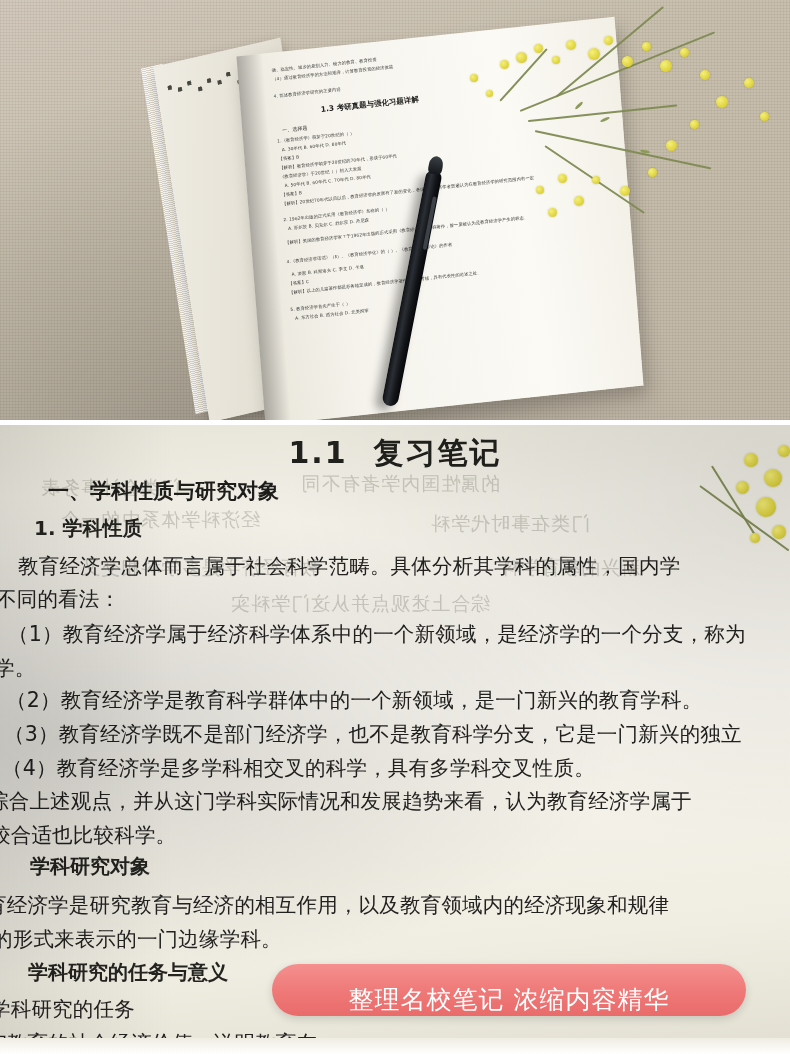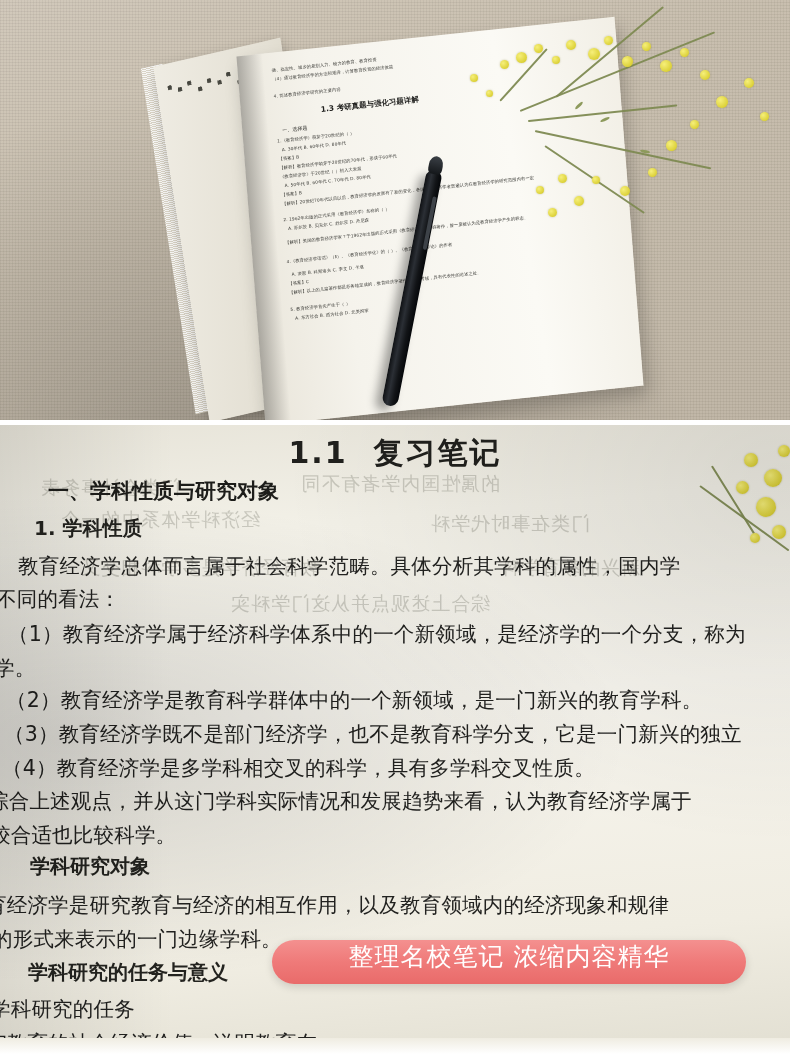--- a/index.html
+++ b/index.html
@@ -234,28 +234,28 @@
   .bp-p {
     position: absolute;
     font-size: 20.5px;
     color: #222220;
     white-space: nowrap;
     letter-spacing: 0.2px;
   }
   .badge {
     position: absolute;
     left: 272px;
-    top: 515px;
+    top: 539px;
     width: 474px;
-    height: 44px;
+    height: 52px;
     border-radius: 26px;
     background: linear-gradient(180deg, #f4908f 0%, #ef7a79 50%, #e96b6a 100%);
     box-shadow: 0 3px 8px rgba(0,0,0,0.14);
     display: flex;
-    align-items: flex-start;
+    align-items: flex-end;
     justify-content: center;
   }
   .badge span {
     color: #ffffff;
     font-size: 25px;
     letter-spacing: 1px;
     font-family: "DejaVu Sans", sans-serif;
   }
   .bottom-strip {
     position: absolute;

